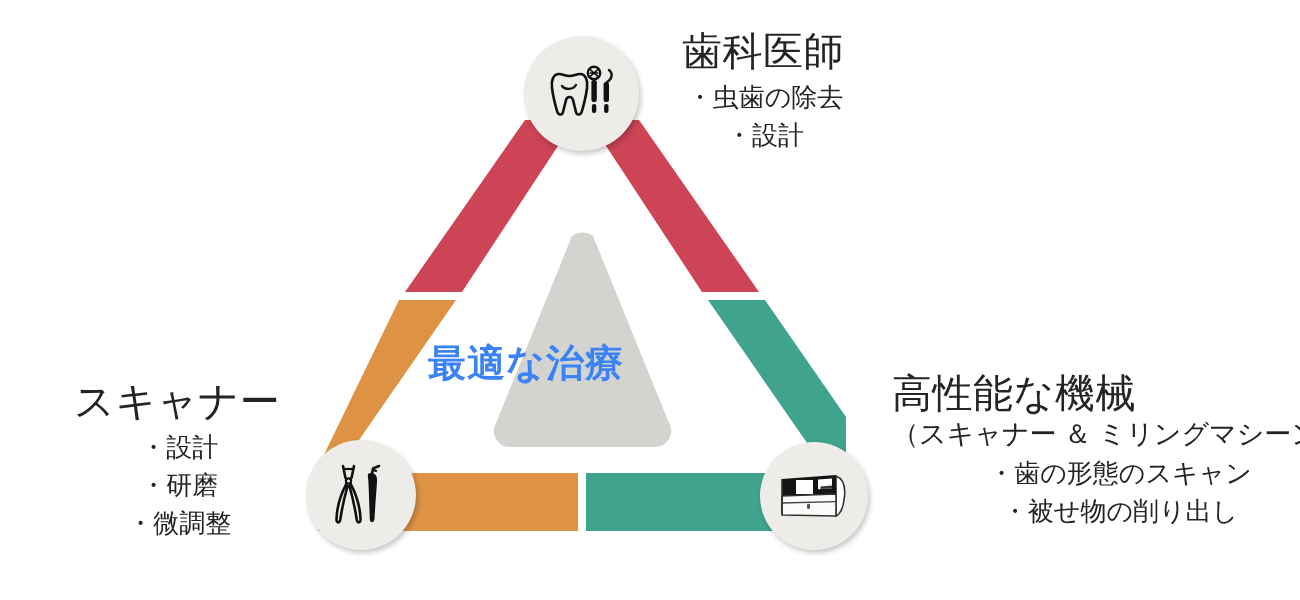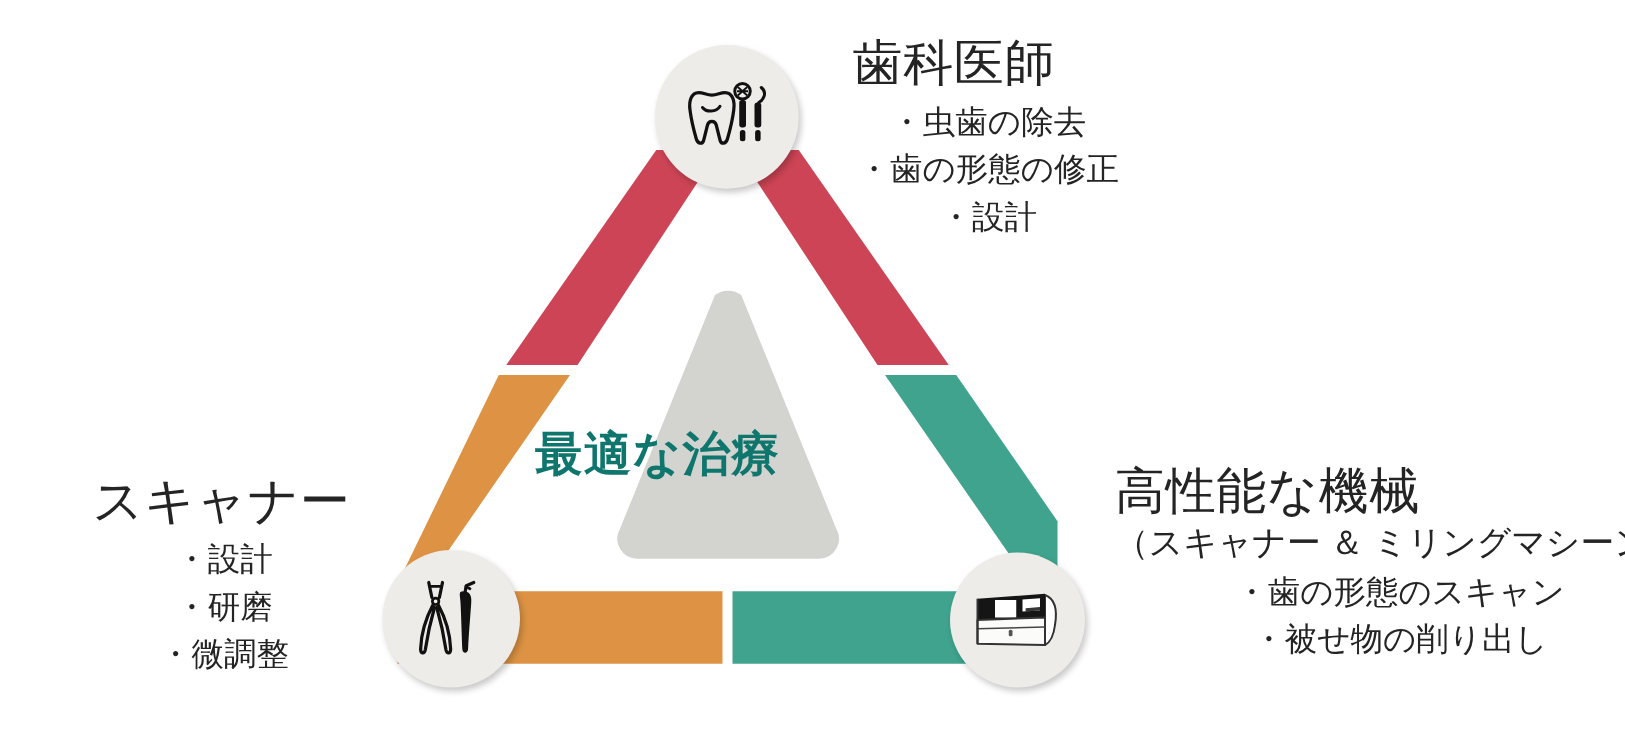--- a/index.html
+++ b/index.html
@@ -92,21 +92,21 @@
 
   
   .center-label {
     position: absolute;
     left: 0;
     top: 338px;
     width: 1080px;
     text-align: center;
     font-size: 38px;
     font-weight: bold;
-    color: #0f766e;
+    color: #3b82f6;
     letter-spacing: 1px;
     pointer-events: none;
   }
   .center-label span {
     position: relative;
     left: -14px;
   }
 
   
   .node-circle {
@@ -236,21 +236,20 @@
       <rect x="29" y="33.8" width="3" height="5.2" rx="1.2" fill="#555555"></rect>
 
       <path d="M4,9 L4,45" stroke="#333333" stroke-width="1.6" fill="none"></path>
     </svg>
   </div>
 
   <div class="callout" id="callout-dentist">
     <div class="callout-title">歯科医師</div>
     <ul class="callout-list">
       <li>・虫歯の除去</li>
-      <li>・歯の形態の修正</li>
       <li>・設計</li>
     </ul>
   </div>
 
   <div class="callout" id="callout-technician">
     <div class="callout-title">スキャナー</div>
     <ul class="callout-list">
       <li>・設計</li>
       <li>・研磨</li>
       <li>・微調整</li>

